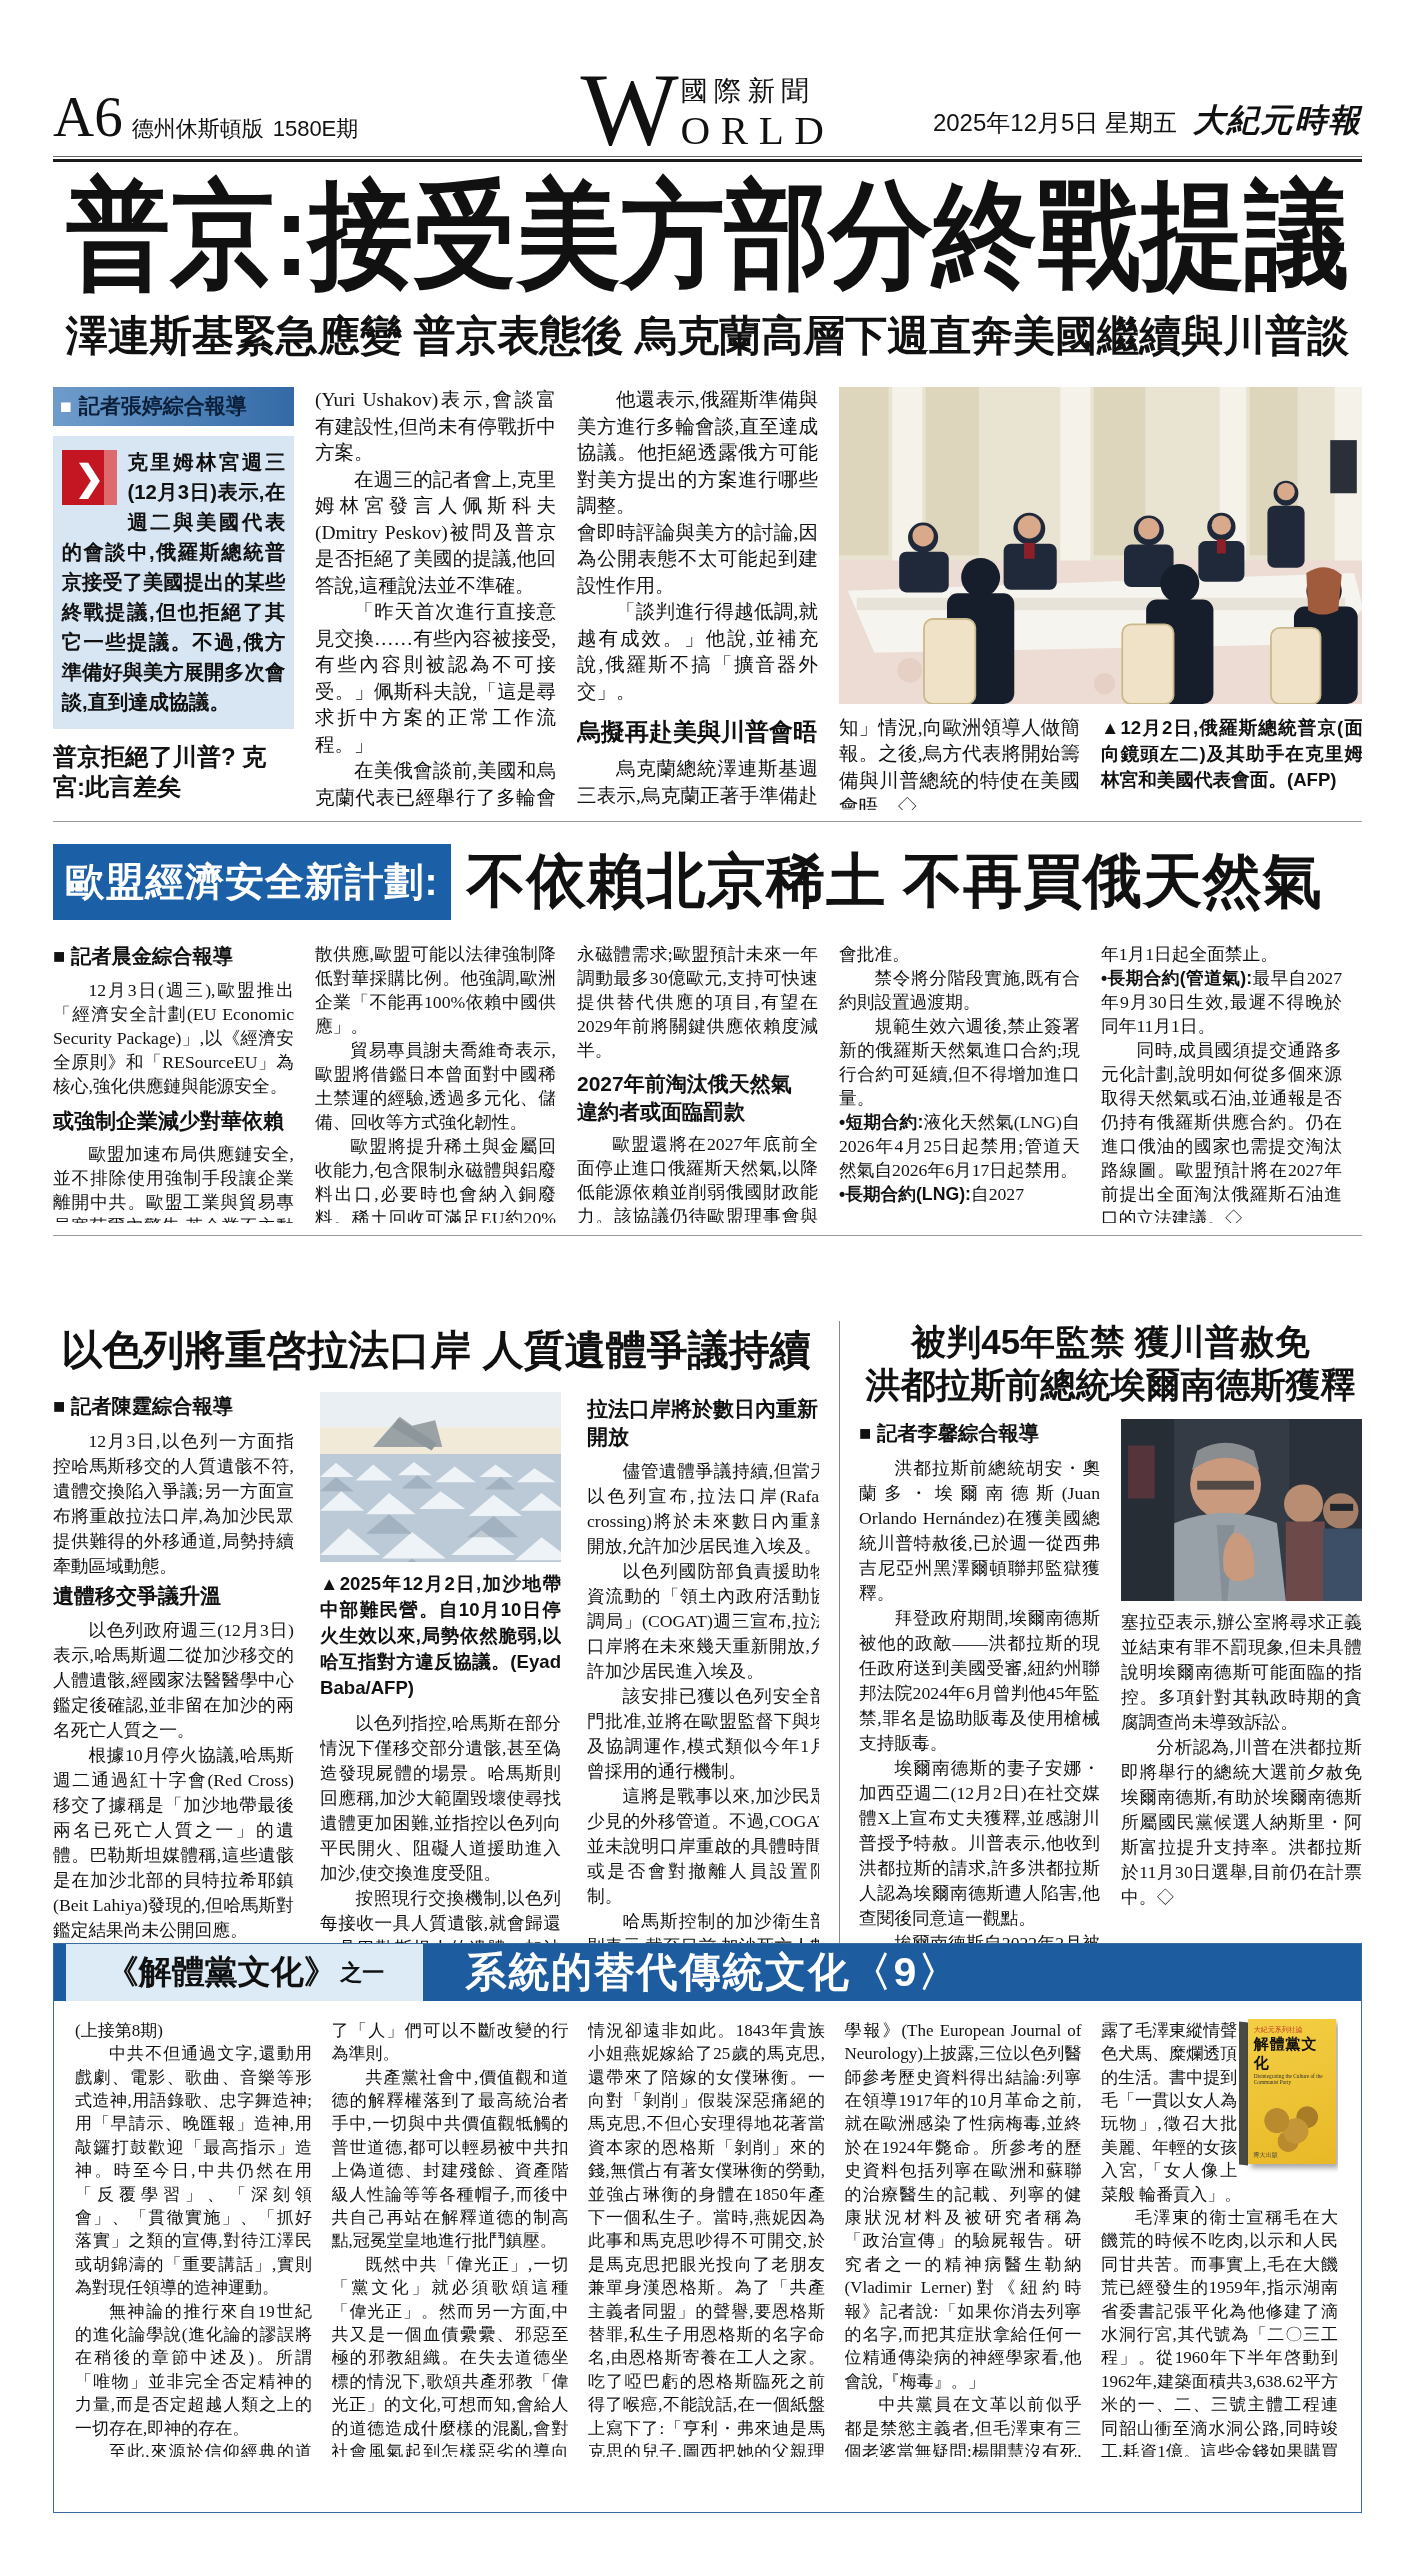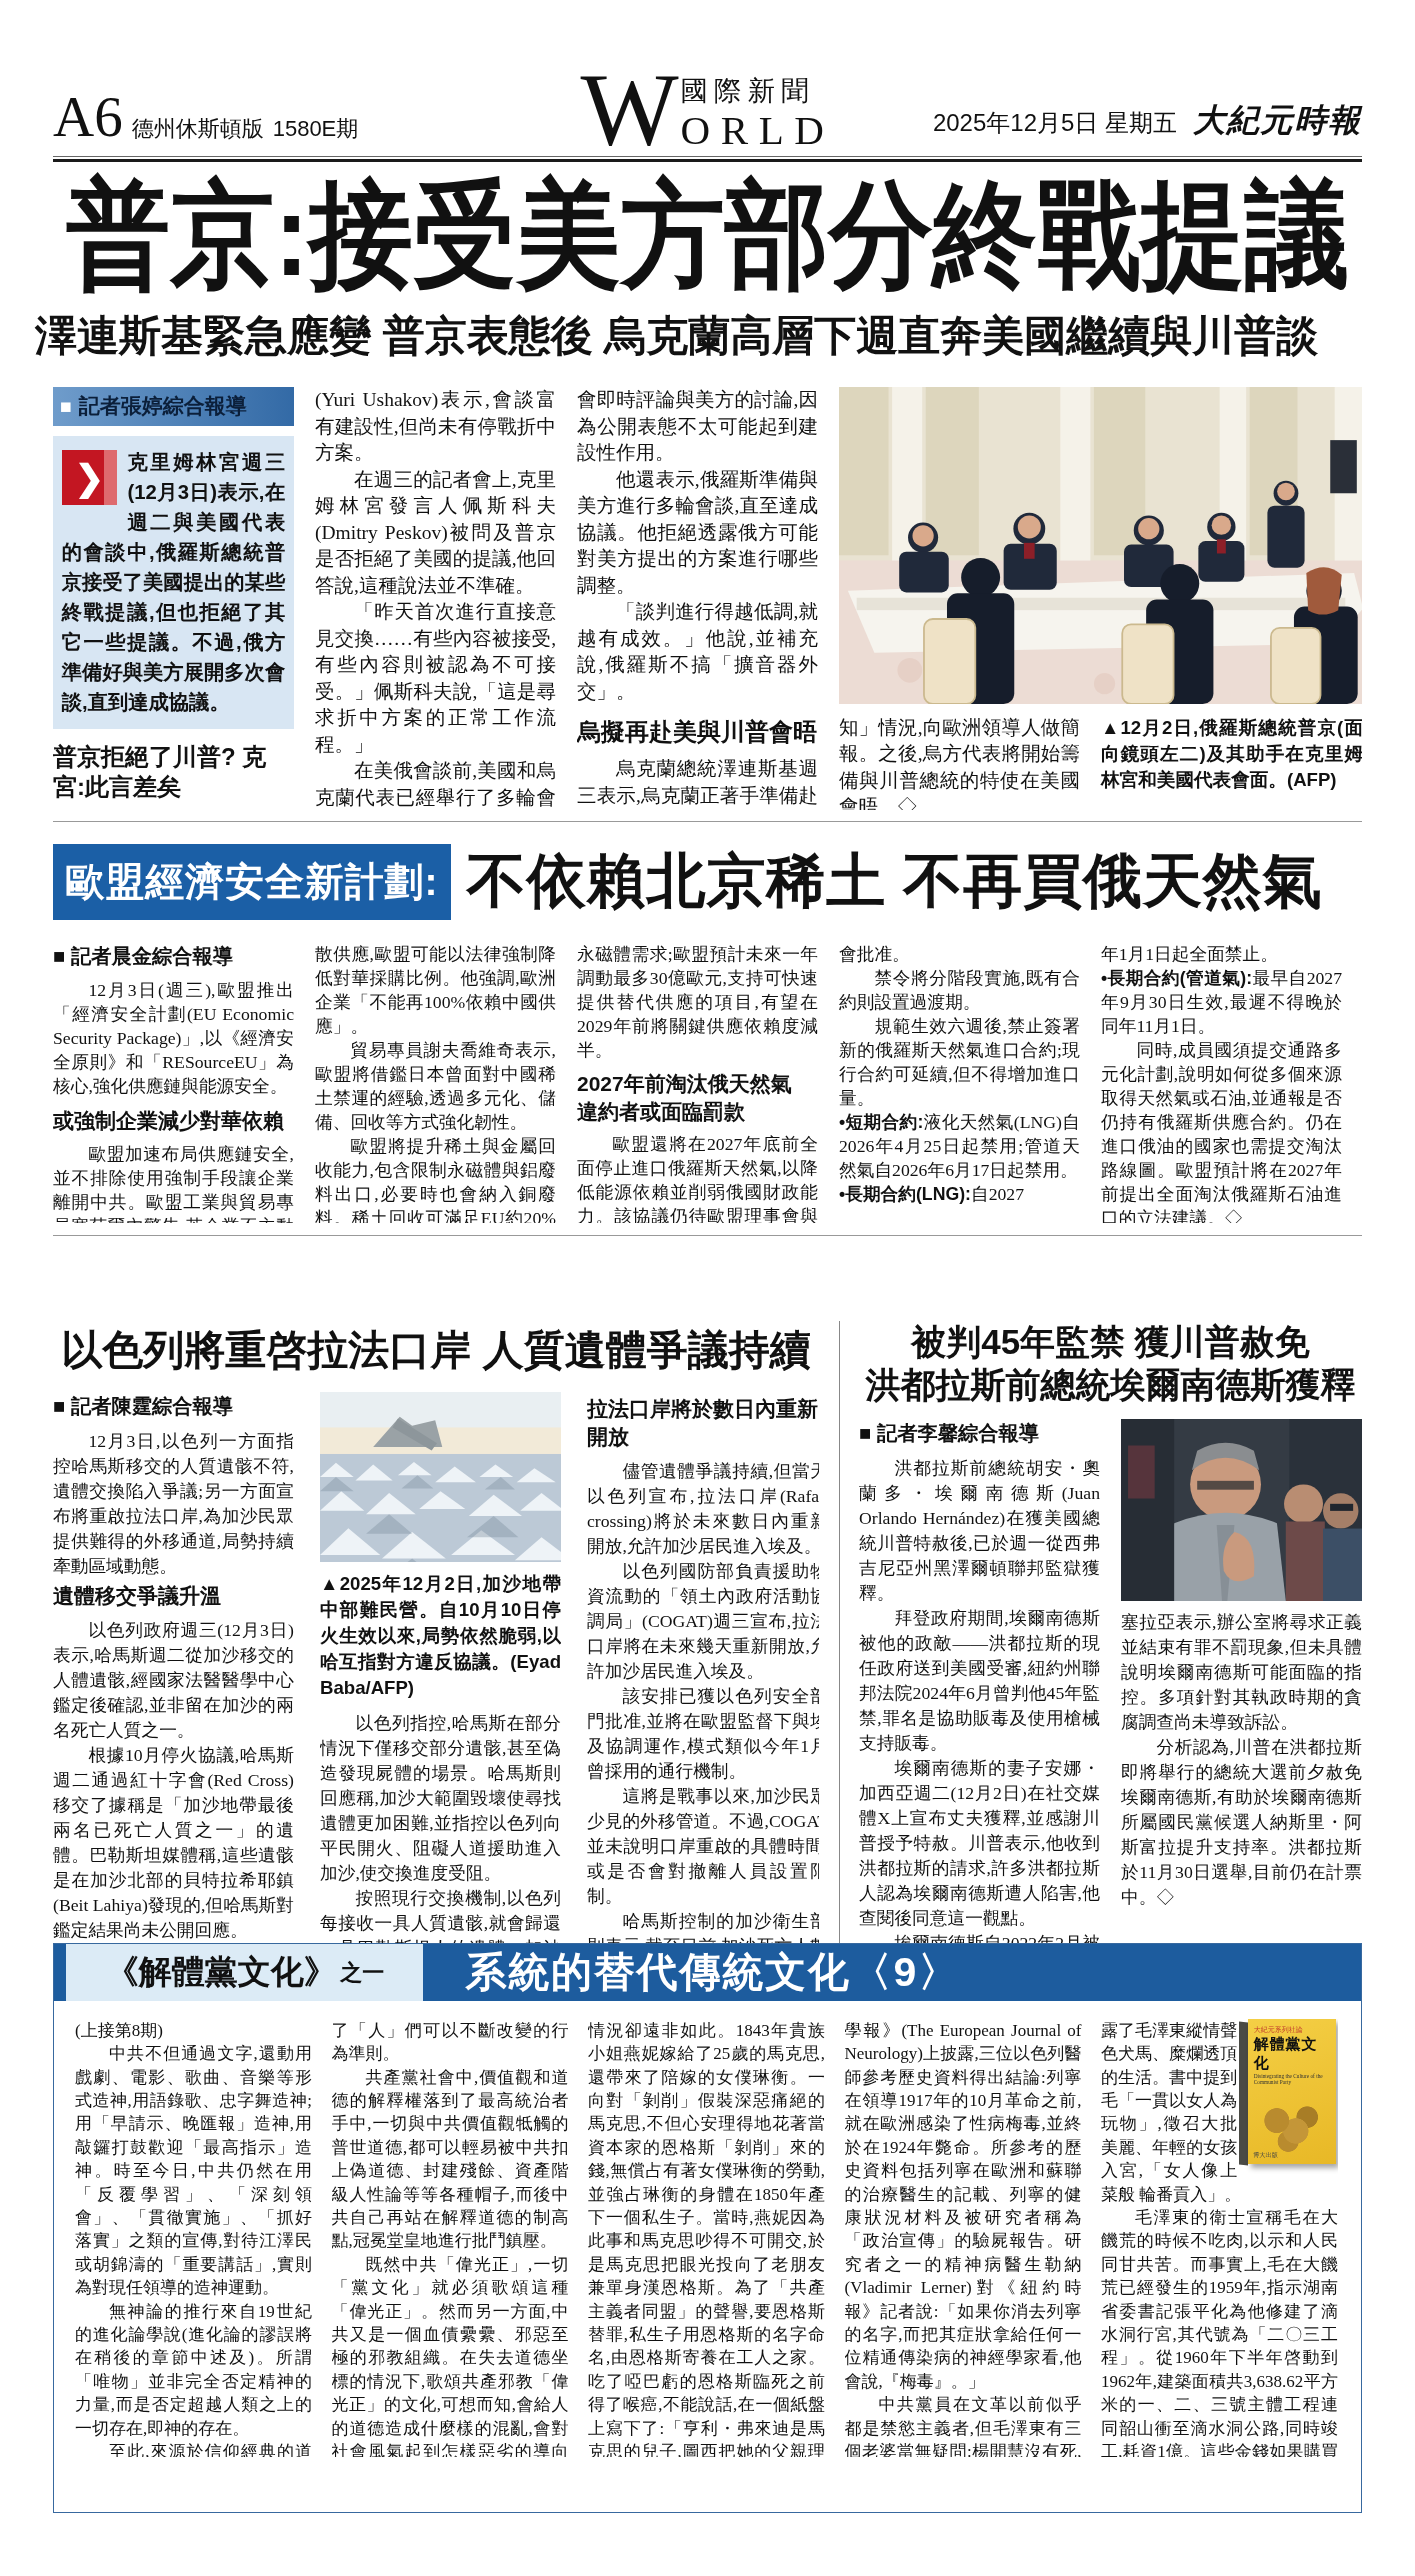--- a/index.html
+++ b/index.html
@@ -18,21 +18,21 @@
   .w-orld{font-size:41px;letter-spacing:10.6px;line-height:1.05;}
   .mh-right{position:absolute;right:0;bottom:10.6px;display:flex;align-items:baseline;gap:16px;}
   .date{font-family:"Liberation Sans",sans-serif;font-size:24px;font-weight:500;}
   .paper{font-size:32px;font-weight:900;letter-spacing:1.8px;font-style:italic;}
   .mh-rule{position:absolute;top:156px;left:53px;width:1309px;border-top:0.9px solid #666;}
   .mh-rule2{position:absolute;top:159px;left:53px;width:1309px;border-top:3.5px solid #1a1a1a;}
   
   .headline{position:absolute;top:170px;left:35px;width:1345px;text-align:center;
      font-family:"Liberation Sans",sans-serif;font-weight:900;font-size:104px;line-height:1.12;
      letter-spacing:0px;transform:scaleY(1.12);transform-origin:top;}
-  .subheadline{position:absolute;top:308px;left:35px;width:1345px;
+  .subheadline{position:absolute;top:308px;left:35px;width:1345px;text-align:center;
      font-family:"Liberation Sans",sans-serif;font-weight:900;font-size:42px;}
   .lead-cols{position:absolute;top:387px;left:53px;width:1309px;height:423px;display:flex;gap:21px;overflow:hidden;}
   .col{width:241px;flex:0 0 241px;overflow:hidden;}
   .para{margin:0;font-size:19.5px;line-height:26.5px;text-align:justify;text-indent:2em;}
   .para.cont{text-indent:0;}
   .para.note{text-indent:0;}
   .para b{font-family:"Liberation Sans",sans-serif;}
   h4.sub{font-family:"Liberation Sans",sans-serif;font-size:24px;line-height:30px;margin:12.4px 0 8.8px 0;font-weight:900;}
   .byline-bar{background:linear-gradient(90deg,#6f9ccb,#336aa6);color:#0b1f3a;
      font-family:"Liberation Sans",sans-serif;font-weight:900;font-size:21px;
@@ -145,22 +145,22 @@
         <h4 class="sub">普京拒絕了川普? 克宮:此言差矣</h4>
       </div>
   </div>
   <div class="col">
       <p class="para cont">(Yuri Ushakov)表示,會談富有建設性,但尚未有停戰折中方案。</p>
       <p class="para">在週三的記者會上,克里姆林宮發言人佩斯科夫(Dmitry Peskov)被問及普京是否拒絕了美國的提議,他回答說,這種說法並不準確。</p>
       <p class="para">「昨天首次進行直接意見交換……有些內容被接受,有些內容則被認為不可接受。」佩斯科夫說,「這是尋求折中方案的正常工作流程。」</p>
       <p class="para">在美俄會談前,美國和烏克蘭代表已經舉行了多輪會談。</p>
     </div>
   <div class="col">
+      <p class="para">他還表示,俄羅斯準備與美方進行多輪會談,直至達成協議。他拒絕透露俄方可能對美方提出的方案進行哪些調整。</p>
       <p class="para cont">會即時評論與美方的討論,因為公開表態不太可能起到建設性作用。</p>
-      <p class="para">他還表示,俄羅斯準備與美方進行多輪會談,直至達成協議。他拒絕透露俄方可能對美方提出的方案進行哪些調整。</p>
       <p class="para">「談判進行得越低調,就越有成效。」他說,並補充說,俄羅斯不搞「擴音器外交」。</p>
       <h4 class="sub">烏擬再赴美與川普會晤</h4>
       <p class="para">烏克蘭總統澤連斯基週三表示,烏克蘭正著手準備赴美,與美國代表舉行會晤。</p>
     </div>
   <div class="lead-right">
     <div class="photo photo1">
       <svg class="ph-svg" viewBox="0 0 592 358" preserveAspectRatio="none">
         <rect width="592" height="358" fill="#efe9da"></rect>
         <rect y="0" width="592" height="200" fill="#e9e3d2"></rect>
         <g fill="#f5f2e9">

